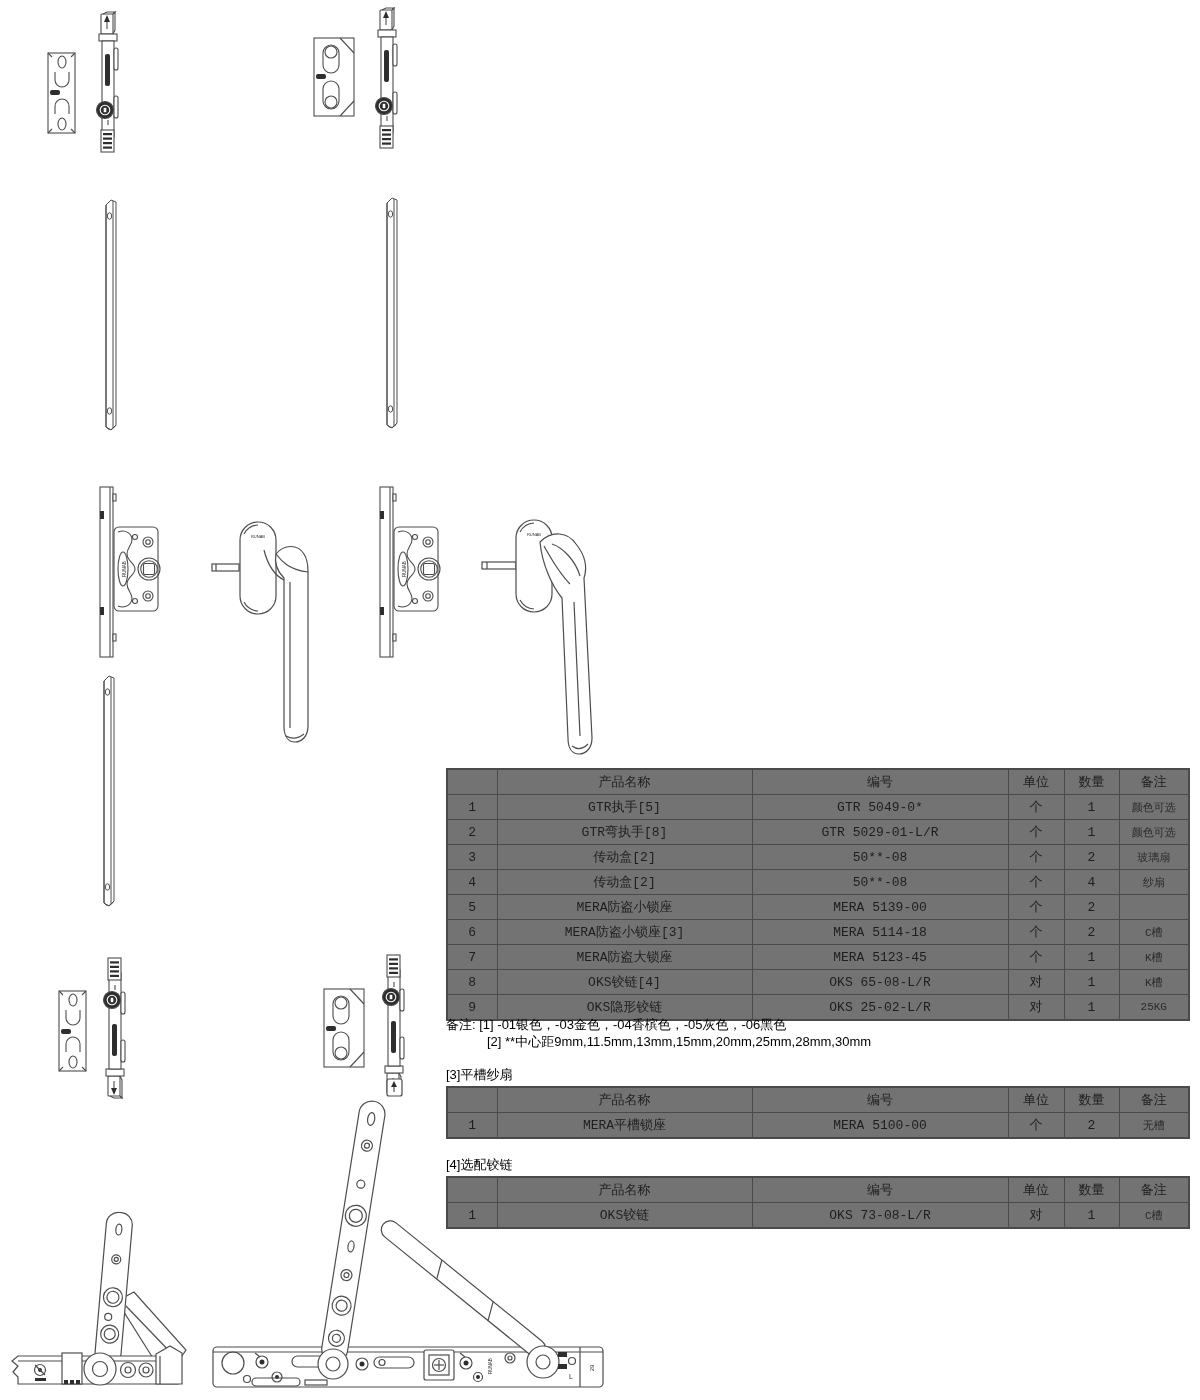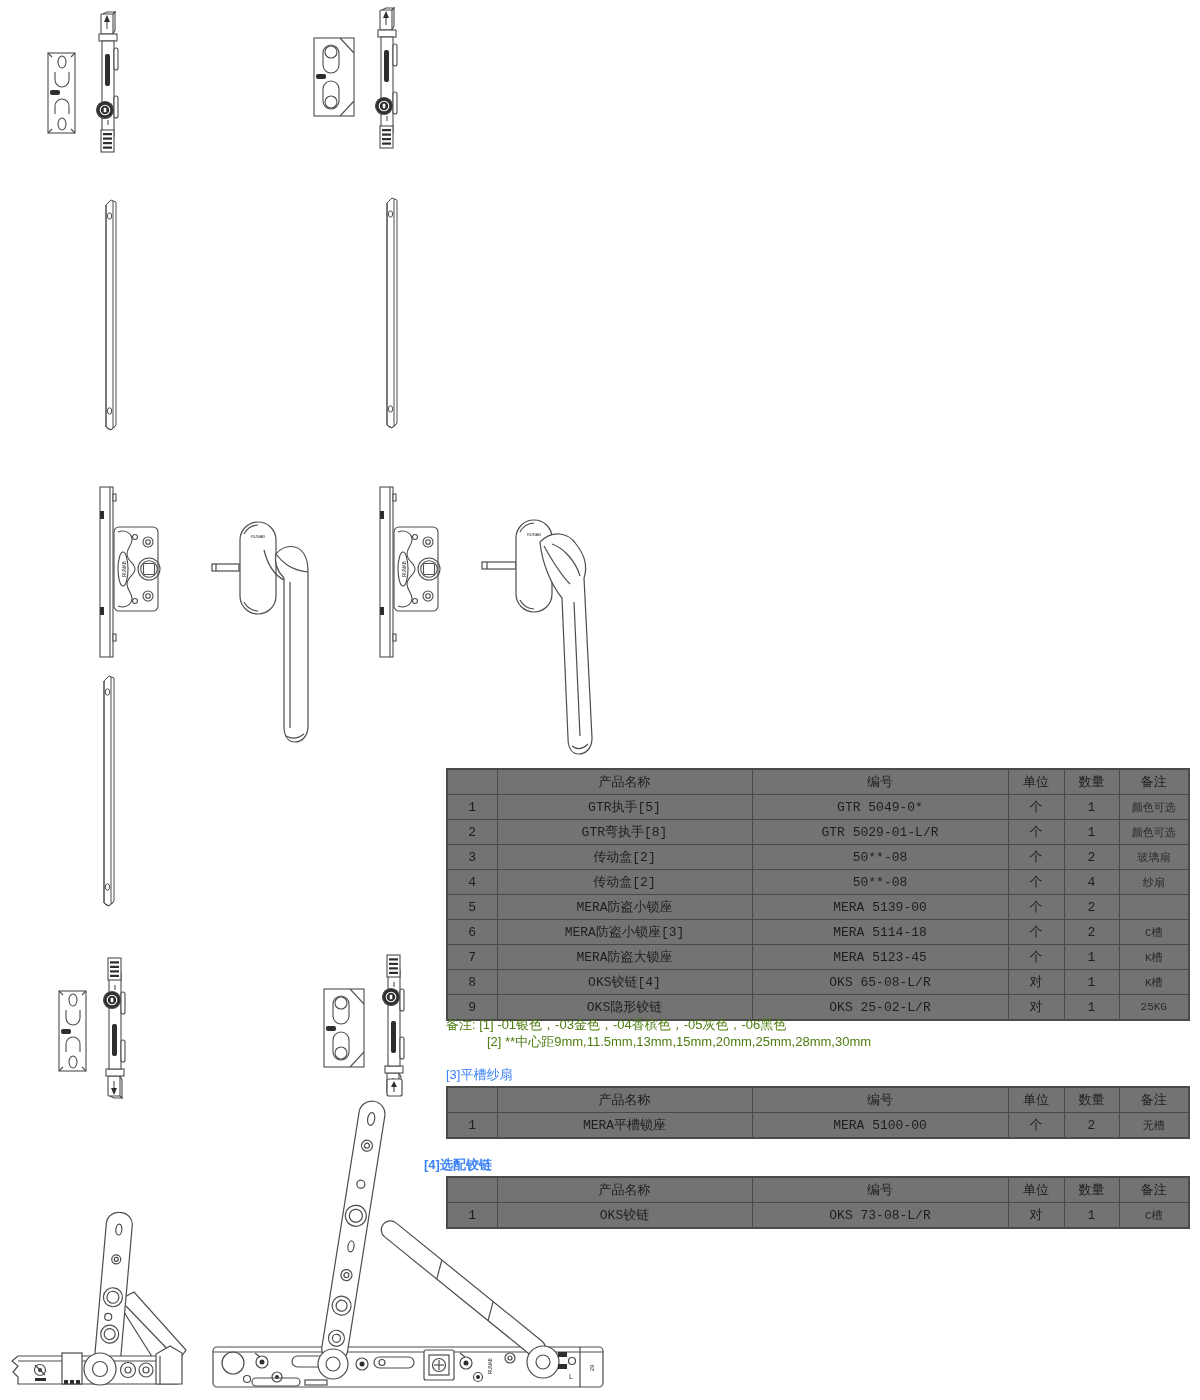--- a/index.html
+++ b/index.html
@@ -4,22 +4,22 @@
 <style>
   html,body{margin:0;padding:0;background:#fff;}
   .page{position:relative;width:1200px;height:1400px;background:#fff;overflow:hidden;
         font-family:"Liberation Sans","DejaVu Sans",sans-serif;color:#1e1e1e;}
   svg.art{position:absolute;left:0;top:0;}
   .tbl{position:absolute;border-collapse:collapse;table-layout:fixed;
        font-size:13px;color:#1e1e1e;background:#737373;border:2px solid #4a4a4a;font-family:Liberation Mono, monospace;}
   .tbl td{border:1px solid #4a4a4a;text-align:center;height:24px;padding:0 2px;
           overflow:hidden;white-space:nowrap;}
   .tbl td.sm{font-size:11px;color:#2a2a2a;}
-  .sec-title{position:absolute;font-size:13px;color:#3b82f6;}
-  .notes{position:absolute;left:446px;top:1016px;font-size:13px;line-height:17px;color:#4d7c0f;}
+  .sec-title{position:absolute;font-size:13px;color:#000000;}
+  .notes{position:absolute;left:446px;top:1016px;font-size:13px;line-height:17px;color:#000000;}
   .notes .row2{margin-left:41px;}
 </style>
 </head>
 <body>
 
 <div class="page">
 
 <svg class="art" width="1200" height="1400" viewBox="0 0 1200 1400">
   <defs>
 
@@ -383,21 +383,21 @@
     <td>1</td>
           <td>MERA平槽锁座</td>
           <td>MERA 5100-00</td>
           <td>个</td>
           <td>2</td>
           <td class="sm">无槽</td>
   </tr>
 </tbody>
     </table>
 
-<div class="sec-title" style="left:424px;top:1156px;font-weight:bold;">[4]选配铰链</div>
+<div class="sec-title" style="left:446px;top:1156px;">[4]选配铰链</div>
 <table class="tbl" style="left:446px;top:1176px;width:742px;">
   <colgroup>
         <col style="width:50px">
         <col style="width:255px">
         <col style="width:256px">
         <col style="width:56px">
         <col style="width:55px">
         <col style="width:70px">
       </colgroup>
   <tbody>

